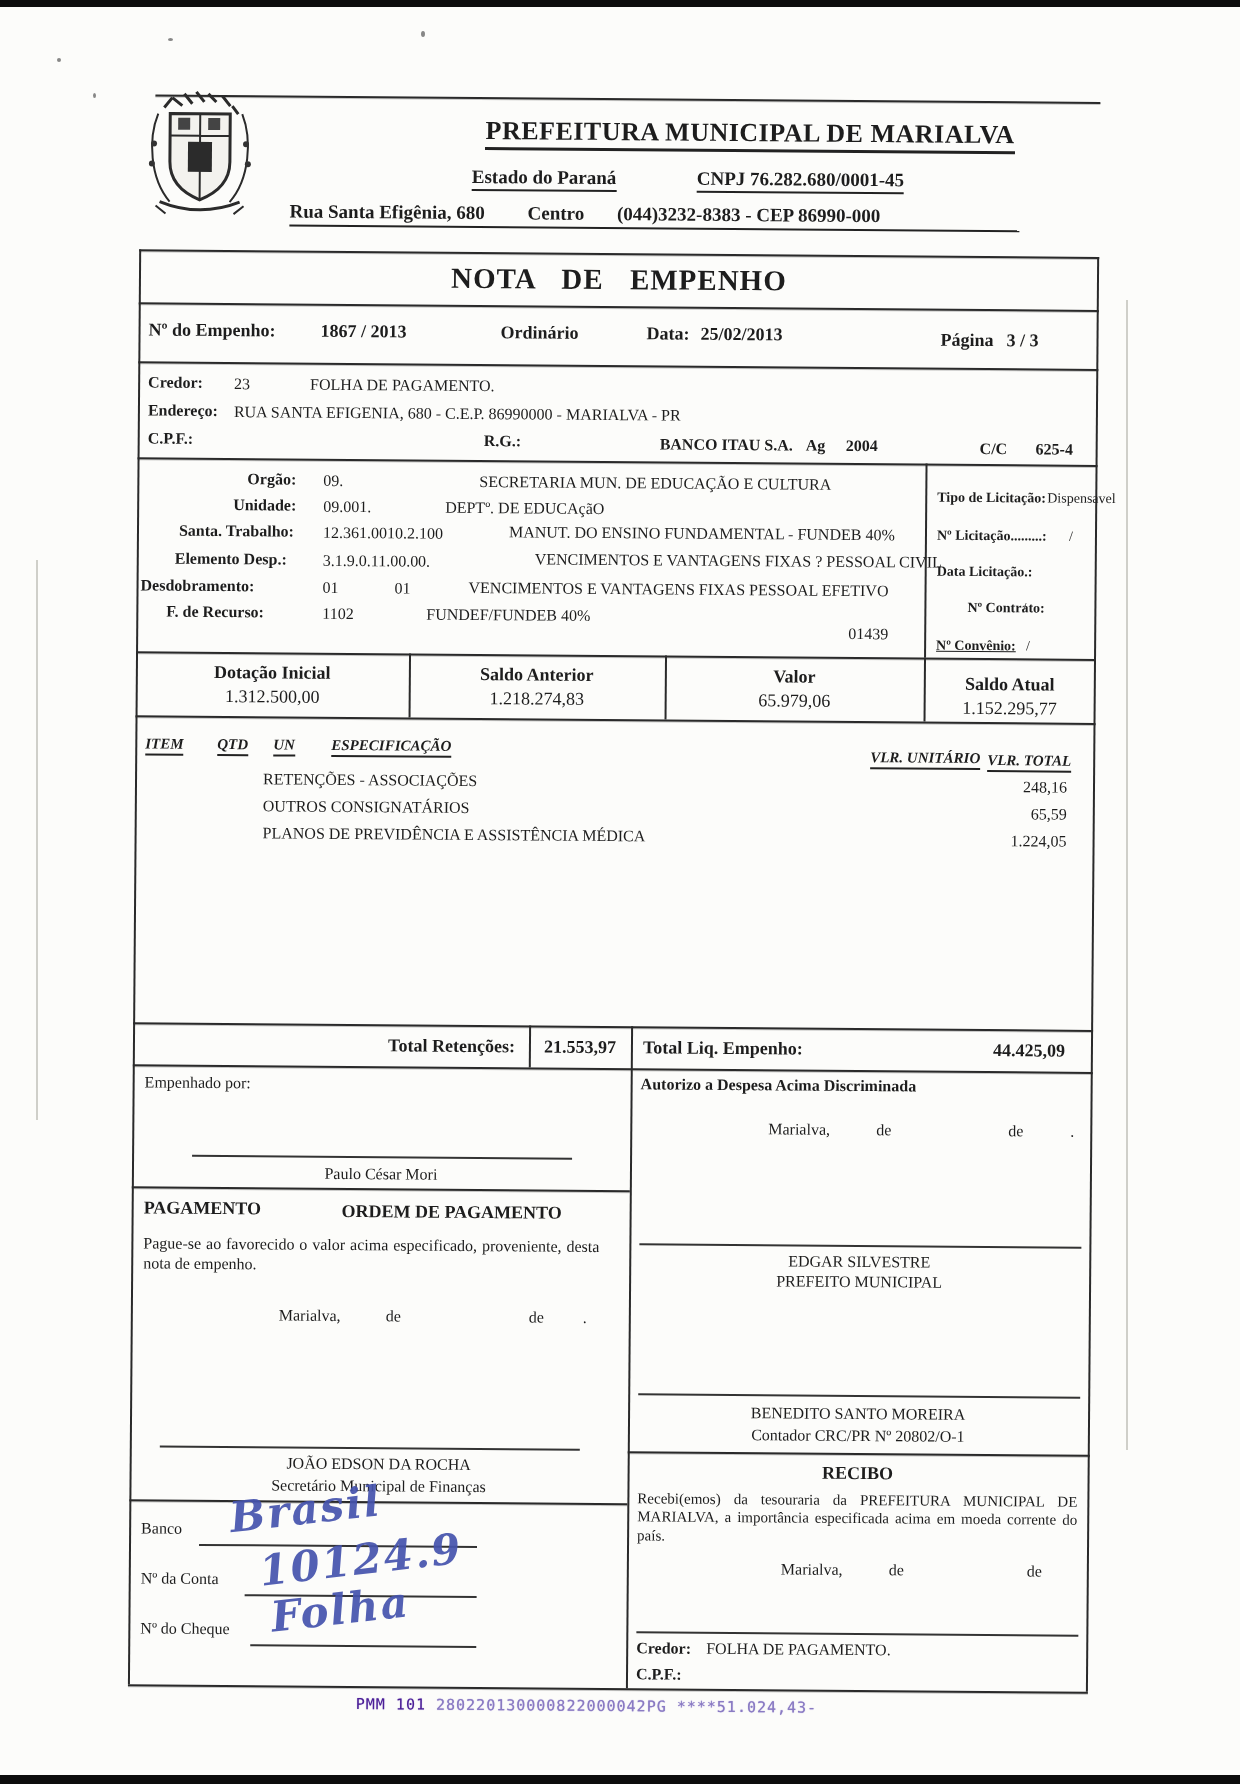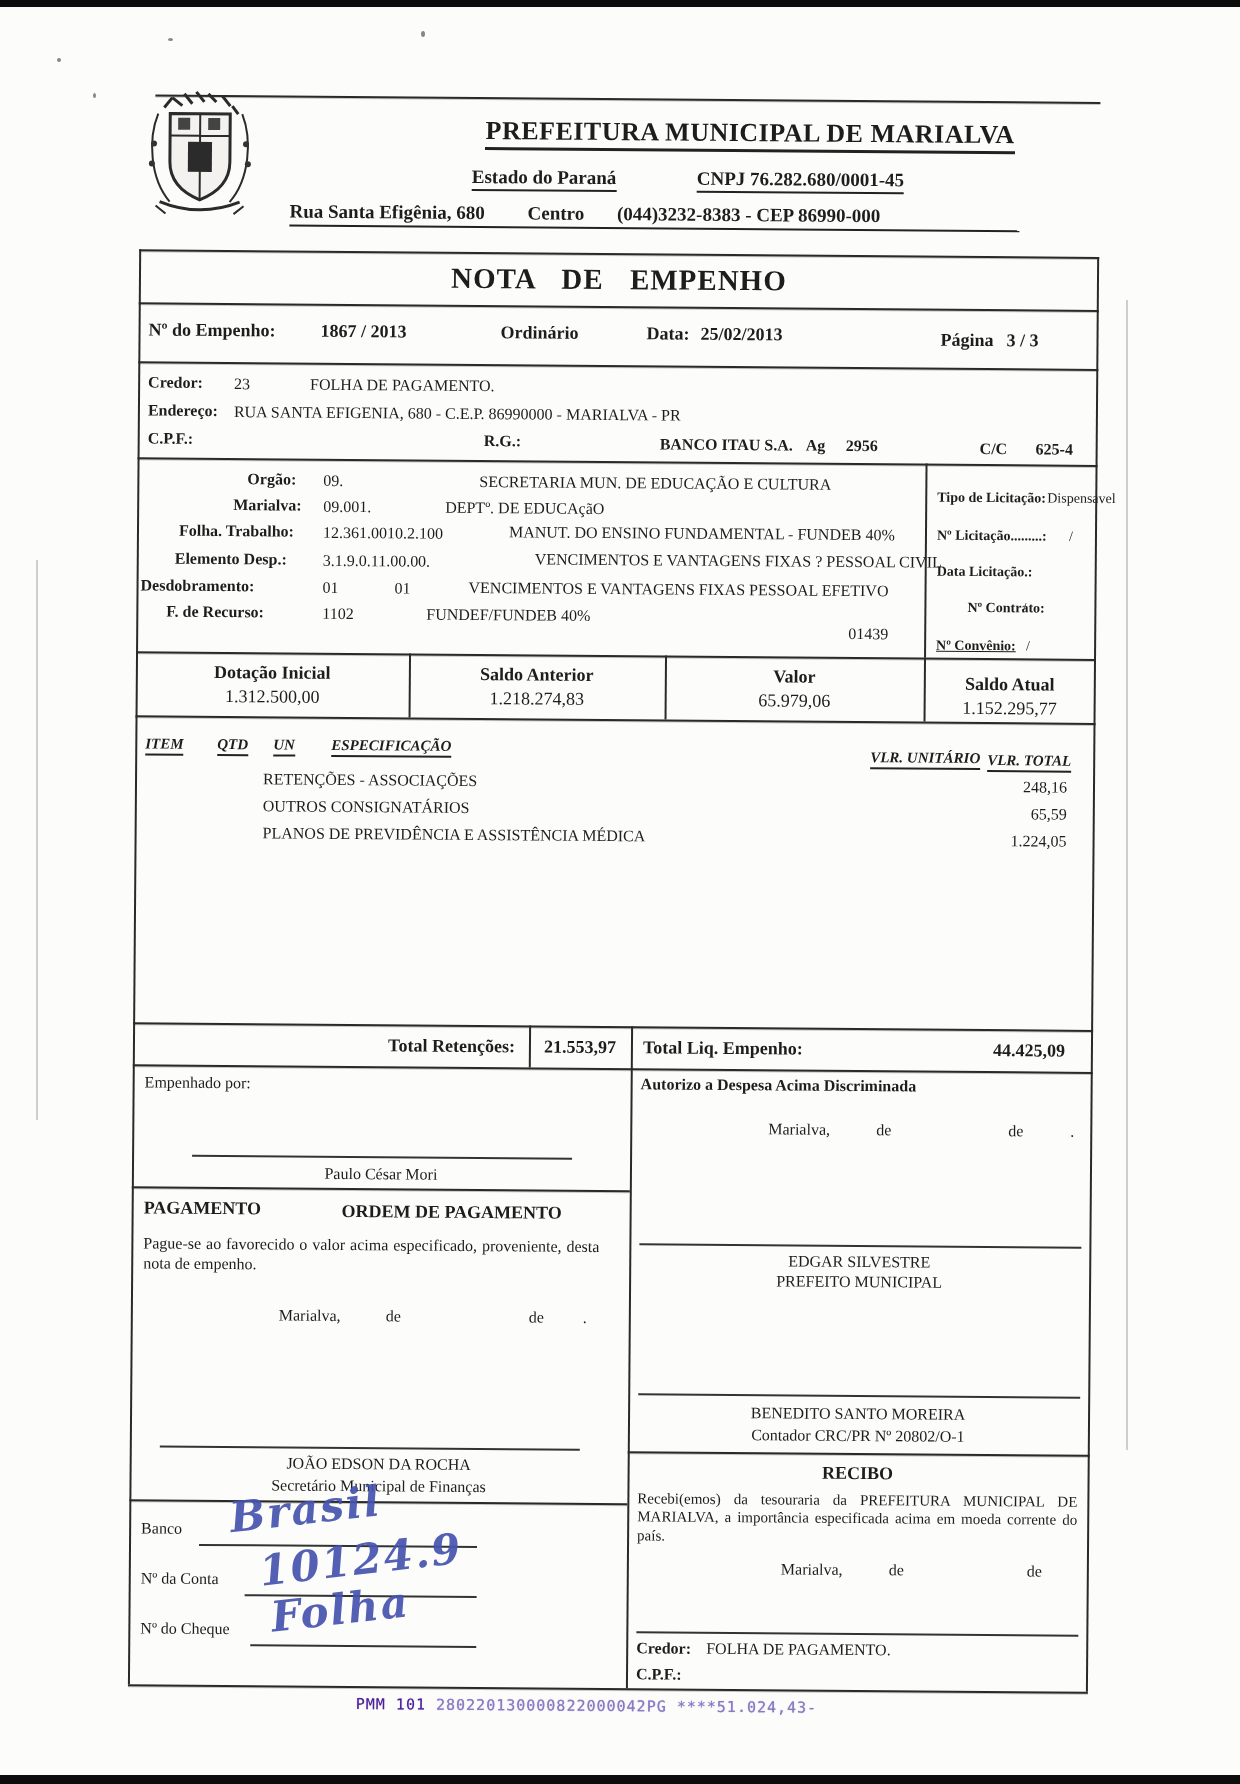--- a/index.html
+++ b/index.html
@@ -103,36 +103,36 @@
     <div class="hl" style="left:0;top:370px;width:960px;"></div>
     <span class="t b" style="left:10px;top:286px;">Credor:</span>
     <span class="t" style="left:96px;top:287px;">23</span>
     <span class="t" style="left:172px;top:287px;">FOLHA DE PAGAMENTO.</span>
     <span class="t b" style="left:10px;top:314px;">Endereço:</span>
     <span class="t" style="left:96px;top:315px;">RUA SANTA EFIGENIA, 680  -  C.E.P. 86990000  -  MARIALVA  -  PR</span>
     <span class="t b" style="left:10px;top:342px;">C.P.F.:</span>
     <span class="t b" style="left:346px;top:342px;">R.G.:</span>
     <span class="t b" style="left:522px;top:344px;">BANCO ITAU S.A.</span>
     <span class="t b" style="left:668px;top:344px;">Ag</span>
-    <span class="t b" style="left:708px;top:344px;">2956</span>
+    <span class="t b" style="left:708px;top:344px;">2004</span>
     <span class="t b" style="left:842px;top:346px;">C/C</span>
     <span class="t b" style="left:898px;top:346px;">625-4</span>
 
     <div class="hl" style="left:0;top:564px;width:960px;"></div>
     <div class="vl" style="left:788px;top:370px;height:194px;"></div>
 
     <span class="t b" style="left:110px;top:382px;">Orgão:</span>
     <span class="t" style="left:186px;top:383px;">09.</span>
     <span class="t" style="left:342px;top:383px;">SECRETARIA MUN. DE EDUCAÇÃO E CULTURA</span>
 
-    <span class="t b" style="left:96px;top:408px;">Marialva:</span>
+    <span class="t b" style="left:96px;top:408px;">Unidade:</span>
     <span class="t" style="left:186px;top:409px;">09.001.</span>
     <span class="t" style="left:308px;top:409px;">DEPTº. DE EDUCAçãO</span>
 
-    <span class="t b" style="left:42px;top:434px;">Folha. Trabalho:</span>
+    <span class="t b" style="left:42px;top:434px;">Santa. Trabalho:</span>
     <span class="t" style="left:186px;top:435px;">12.361.0010.2.100</span>
     <span class="t" style="left:372px;top:433px;">MANUT. DO ENSINO FUNDAMENTAL - FUNDEB 40%</span>
 
     <span class="t b" style="left:38px;top:462px;">Elemento Desp.:</span>
     <span class="t" style="left:186px;top:463px;">3.1.9.0.11.00.00.</span>
     <span class="t" style="left:398px;top:460px;">VENCIMENTOS E VANTAGENS FIXAS ? PESSOAL CIVIL</span>
 
     <span class="t b" style="left:4px;top:489px;">Desdobramento:</span>
     <span class="t" style="left:186px;top:490px;">01</span>
     <span class="t" style="left:258px;top:490px;">01</span>

